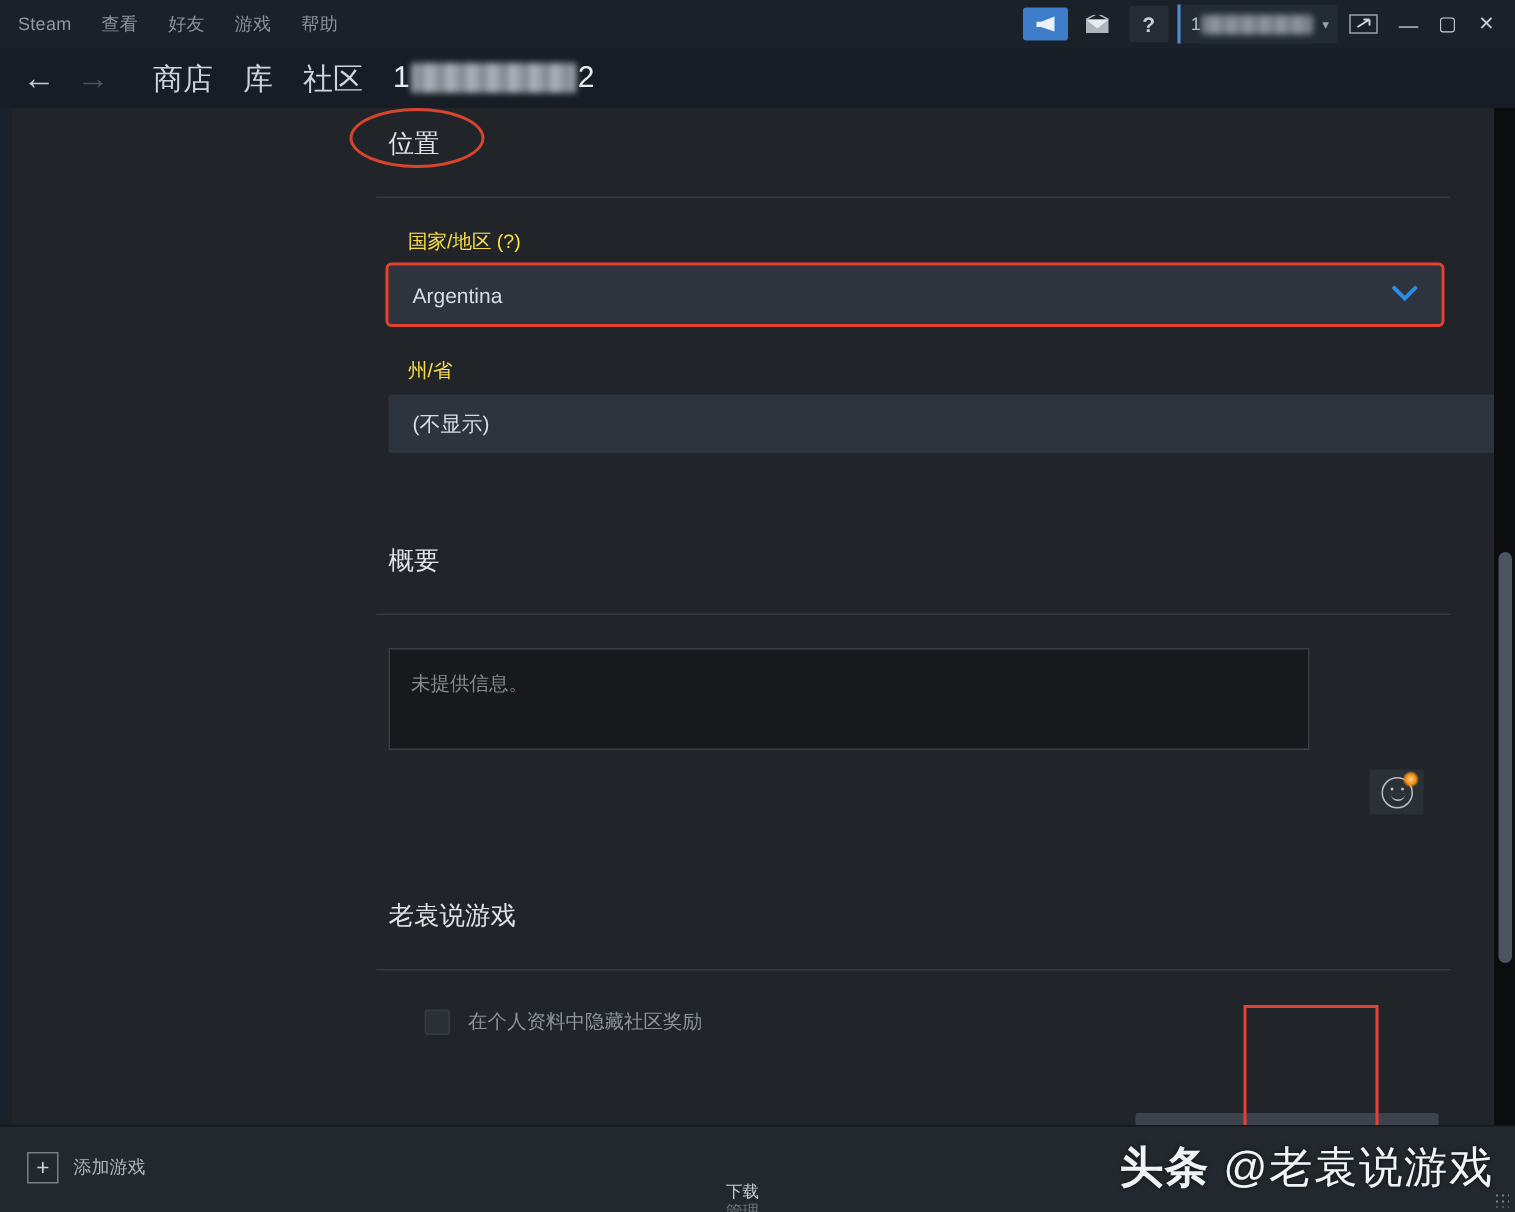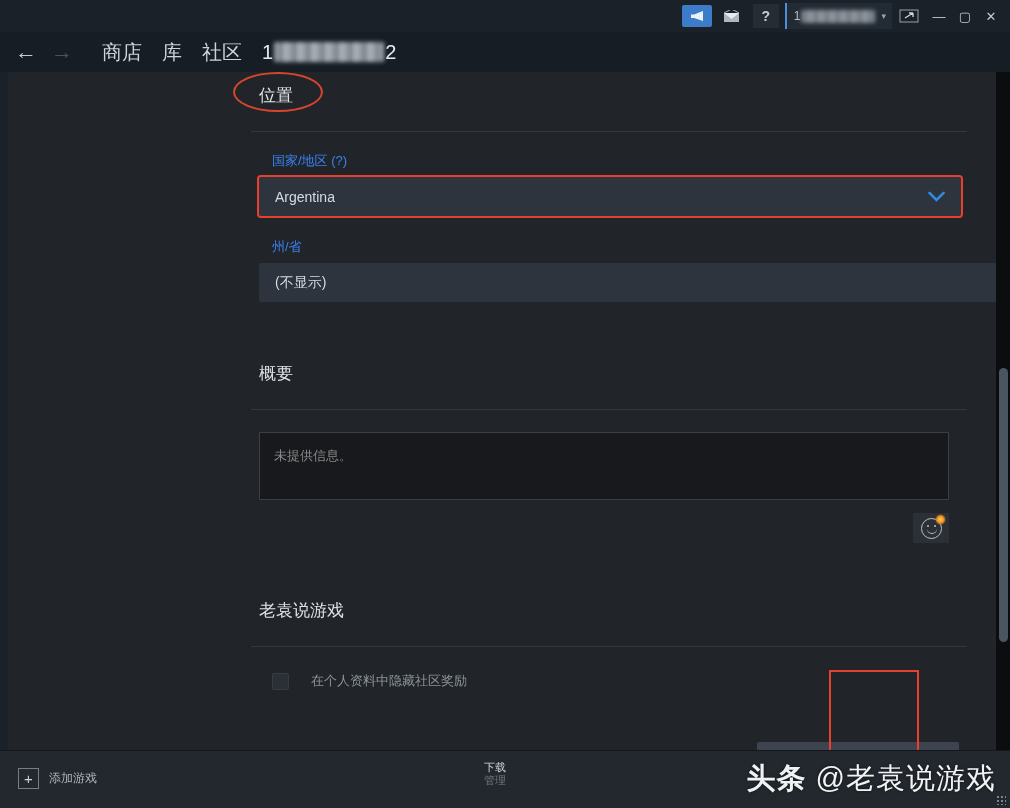--- a/index.html
+++ b/index.html
@@ -103,39 +103,39 @@
     position: relative;
     margin: 0 35px 0 243px;
     padding: 14px 0 24px 8px;
     border-bottom: 1px solid #32383e;
     color: #dfe3e8; font-size: 17px;
   }
   .section-head.first { padding-top: 12px; }
 
   .field-block { margin: 0 35px 0 243px; padding: 0 8px; }
   .field-label {
-    font-size: 13px; color: #3b82f6; margin: 20px 0 7px 13px;
+    font-size: 13px; color: #fde047; margin: 20px 0 7px 13px;
   }
   .field-label.tight { margin-top: 22px; }
 
   .select-box {
     position: relative; height: 39px; background: #2d343d;
     display: flex; align-items: center; padding: 0 16px;
     color: #d6dce2; font-size: 14px; border: none; border-radius: 2px;
   }
   .select-box.highlight { outline: 2px solid #e8402f; outline-offset: 0px; }
   .select-box .caret {
     position: absolute; right: 16px; top: 50%; transform: translateY(-50%);
     color: #2f8ae0; font-size: 15px; font-weight: bold;
   }
   .select-wide { width: 702px; }
   .select-narrow { width: 790px; align-items: center; }
 
   .textarea-box {
-    width: 690px; height: 68px; background: #17191c;
+    width: 614px; height: 68px; background: #17191c;
     border: 1px solid #3a3f45;
     margin: 22px 0 0 0; padding: 14px 0 0 14px;
     color: #8a8a8a; font-size: 13px;
   }
   .emoji-btn {
     width: 36px; height: 30px; background: #2b3036;
     margin: 13px 0 0 auto; position: relative;
     display: flex; align-items: center; justify-content: center;
   }
   .emoji-row { width: 690px; display: flex; }
@@ -153,22 +153,22 @@
     position: absolute; width: 10px; height: 5px; left: 5px; top: 10px;
     border-bottom: 1.6px solid #b9c0c7; border-radius: 0 0 9px 9px;
   }
   .emoji-star {
     position: absolute; right: 3px; top: 1px; width: 11px; height: 11px;
     background: radial-gradient(circle, #ffd27a 0%, #f08a12 45%, rgba(180,70,0,0) 72%);
     border-radius: 50%;
   }
 
   .checkbox-row {
-    display: flex; align-items: flex-end; gap: 22px;
-    margin: 25px 0 0 13px;
+    display: flex; align-items: flex-end; gap: 12px;
+    margin: 25px 0 0 24px;
   }
   .checkbox {
     width: 17px; height: 17px; background: #2b3037; border: 1px solid #363c43;
     border-radius: 2px;
   }
   .checkbox-label { font-size: 13px; color: #8d949b; }
 
   .button-row {
     display: flex; justify-content: flex-end; gap: 10px;
     margin: 52px 35px 0 243px; padding-right: 8px;
@@ -213,41 +213,48 @@
   .add-plus {
     width: 21px; height: 21px; border: 1px solid #767e86;
     display: flex; align-items: center; justify-content: center;
     color: #cdd3d9; font-size: 15px; line-height: 1;
   }
   .add-label { font-size: 12px; color: #aeb5bc; }
   .downloads {
     position: absolute; left: 484px; top: 10px;
     text-align: center; line-height: 1.15;
   }
-  .dl-title { font-size: 11px; color: #c9d0d7; }
+  .dl-title { font-size: 11px; color: #c9d0d7; margin-top: 28px; }
   .dl-sub { font-size: 11px; color: #6e767e; }
   .watermark {
     position: absolute; right: 14px; top: 8px;
     font-size: 29px; color: #eef2f5; font-weight: bold;
     letter-spacing: 1px; white-space: nowrap;
     text-shadow: 0 0 3px rgba(0,0,0,.6);
   }
   .watermark .at { font-weight: normal; color: #f1f4f7; }
   .grip {
     position: absolute; right: 4px; bottom: 3px; width: 10px; height: 10px;
     background-image: radial-gradient(#7b838b 0.8px, transparent 0.9px);
     background-size: 4px 4px;
   }
 </style>
 </head>
 <body>
 
 <div id="app">
 
   <div class="titlebar">
+    <div class="menu-items">
+      <div class="menu-item brand">Steam</div>
+      <div class="menu-item">查看</div>
+      <div class="menu-item">好友</div>
+      <div class="menu-item">游戏</div>
+      <div class="menu-item">帮助</div>
+    </div>
 
     <div class="title-right">
       <div class="tb-btn">
         <div class="tb-announce">
           <svg width="16" height="12" viewBox="0 0 16 12">
             <path d="M14 1 L5 4.5 L2 4.5 L2 8 L5 8 L14 11 Z" fill="#e9f1fa"></path>
           </svg>
         </div>
       </div>
       <div class="tb-btn">

